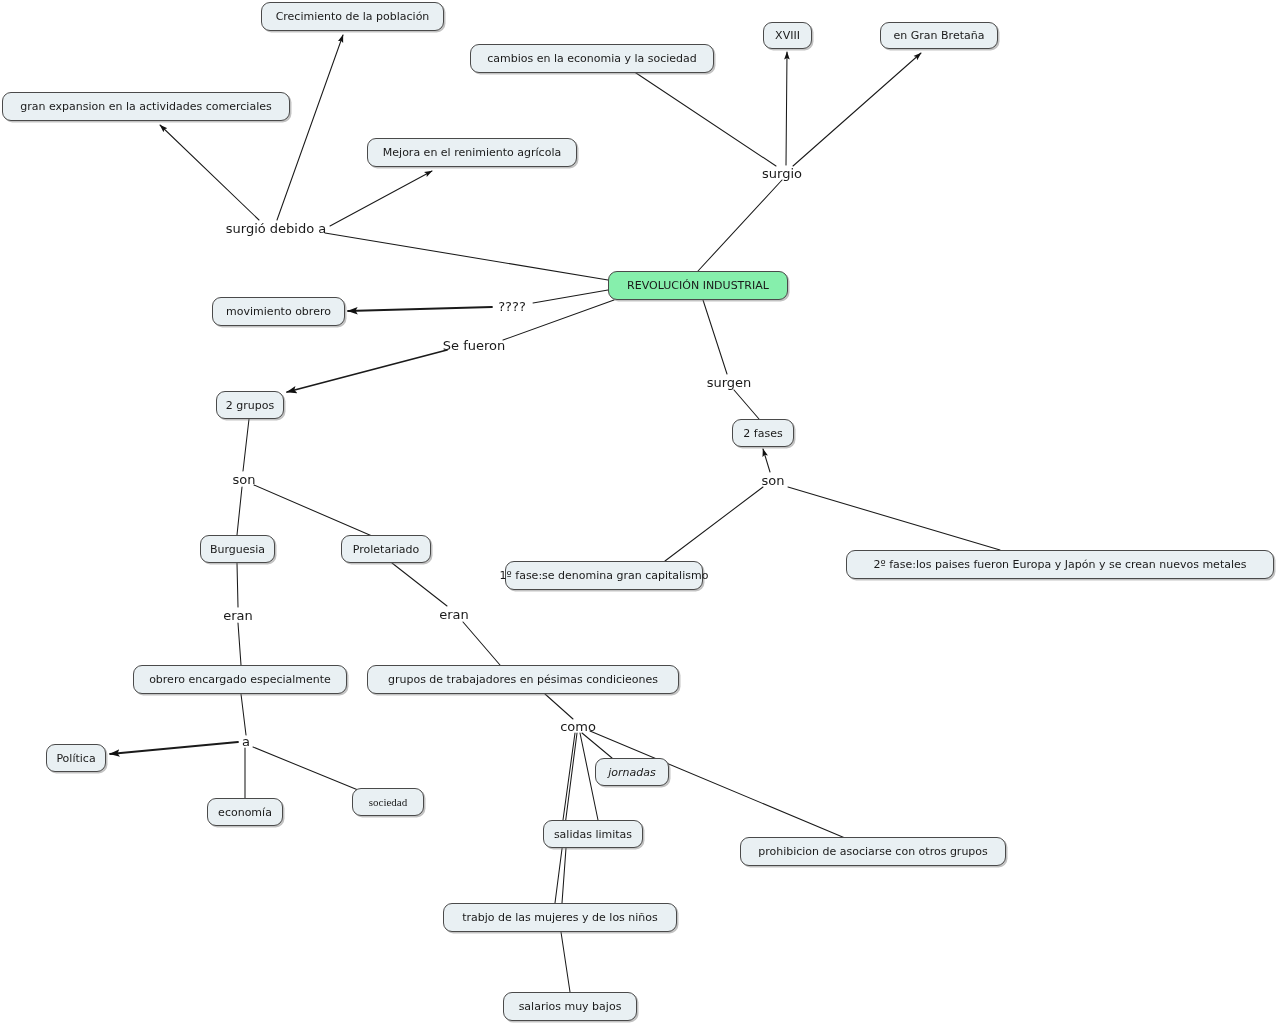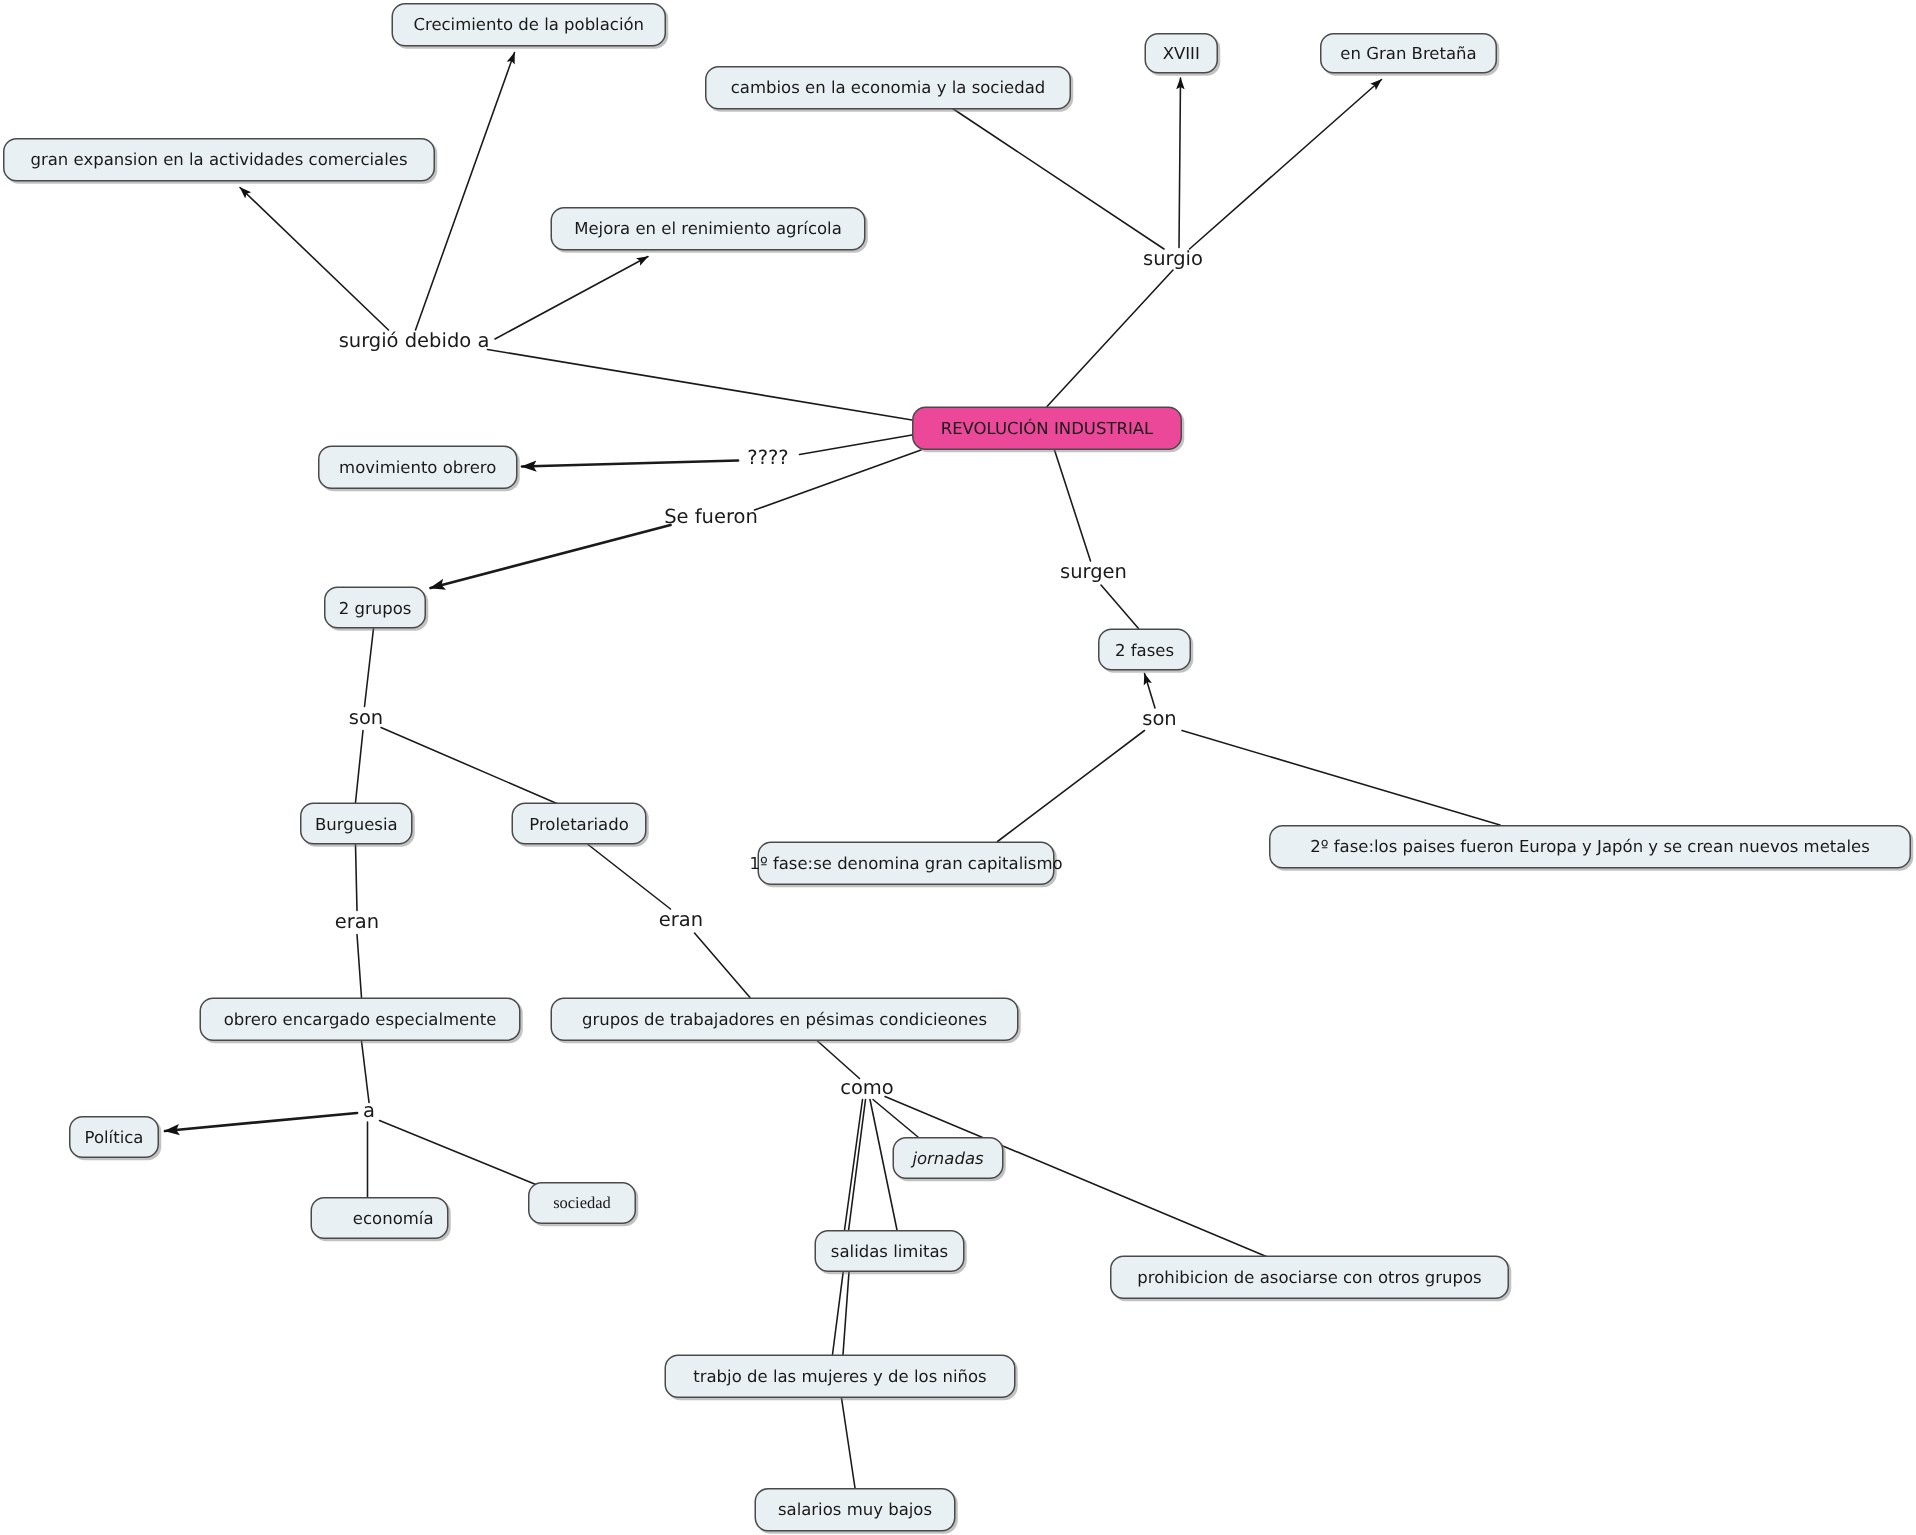--- a/index.html
+++ b/index.html
@@ -36,21 +36,21 @@
     line-height: 1;
     white-space: nowrap;
     display: flex;
     align-items: center;
     justify-content: center;
     padding: 0 9px;
     box-shadow: 1.5px 1.5px 0 rgba(120,120,120,0.45);
     z-index: 3;
   }
   .node.central {
-    background: #ec4899;
+    background: #86efac;
   }
   .linklabel {
     position: absolute;
     background: transparent;
     color: #1a1a1a;
     font-size: 13px;
     line-height: 1;
     white-space: nowrap;
     z-index: 4;
     transform: translate(-50%, -50%);
@@ -157,21 +157,21 @@
       </div>
       <div class="node" style="left: 367px; top: 665px; width: 312px; height: 29px;">
         <span>grupos de trabajadores en pésimas condicieones</span>
       </div>
       <div class="node" style="left: 46px; top: 744px; width: 60px; height: 28px;">
         <span>Política</span>
       </div>
       <div class="node" style="left: 595px; top: 758px; width: 74px; height: 28px; font-style: italic;">
         <span>jornadas</span>
       </div>
-      <div class="node" style="left: 207px; top: 798px; width: 92px; height: 28px; justify-content: flex-end;">
+      <div class="node" style="left: 207px; top: 798px; width: 76px; height: 28px;">
         <span>economía</span>
       </div>
       <div class="node" style="left: 352px; top: 788px; width: 72px; height: 28px; font-family: Liberation Serif, serif;">
         <span>sociedad</span>
       </div>
       <div class="node" style="left: 543px; top: 820px; width: 100px; height: 28px;">
         <span>salidas limitas</span>
       </div>
       <div class="node" style="left: 740px; top: 837px; width: 266px; height: 29px;">
         <span>prohibicion de asociarse con otros grupos</span>

